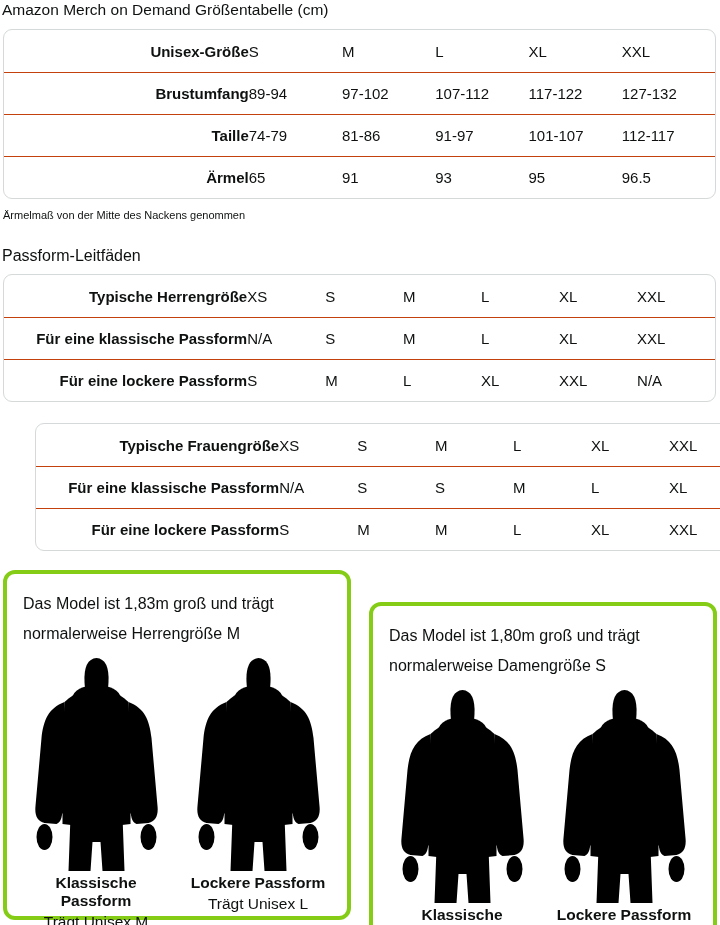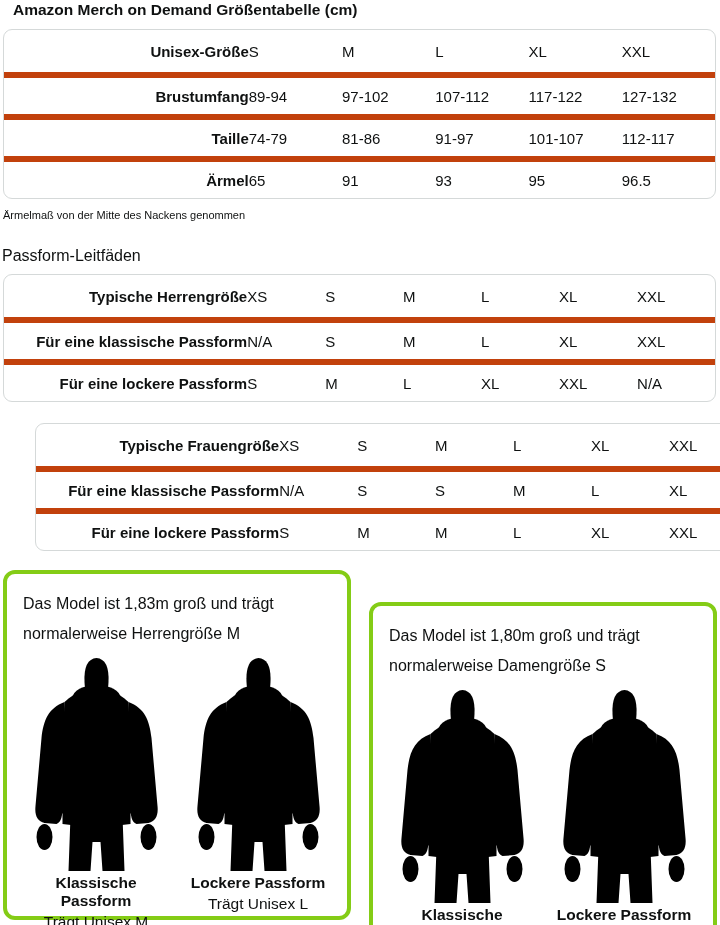--- a/index.html
+++ b/index.html
@@ -2,31 +2,31 @@
 <html><head>
 <meta charset="utf-8">
 <style>
   * { margin:0; padding:0; box-sizing:border-box; }
   html,body { background:#ffffff; }
   body {
     width:720px; height:925px; position:relative;
     font-family:"Liberation Sans", sans-serif;
     color:#0f1111;
   }
-  .page-title { position:absolute; top:1px; left:13px; font-size:15.5px; font-weight:700; }
+  .page-title { position:absolute; top:1px; left:2px; font-size:15.5px; font-weight:400; }
 
   .data-table {
     position:absolute; left:3px; width:713px;
     border:1px solid #d5d9d9; border-radius:9px; background:#fff; overflow:hidden;
   }
   #size-table { top:29px; }
   #mens-fit-table { top:274px; }
   #womens-fit-table { top:423px;margin-left:32px; }
   .t-row { display:flex; align-items:center; height:42px; }
-  .t-row + .t-row { border-top:6px solid #c2410c; }
+  .t-row + .t-row { border-top:1px solid #c2410c; }
   .t-label { width:249px; padding-left:17px; font-weight:700; font-size:15px;text-align:right; }
   .t-cell { font-size:15px; }
   .cols5 .t-cell { width:95px; }
   .cols6 .t-cell { width:80px; }
 
   .note { position:absolute; top:209px; left:3px; font-size:11px; }
   .section-heading { position:absolute; top:247px; left:2px; font-size:16px; font-weight:400; }
 
   .model-card {
     position:absolute; top:570px; width:348px; height:350px;

